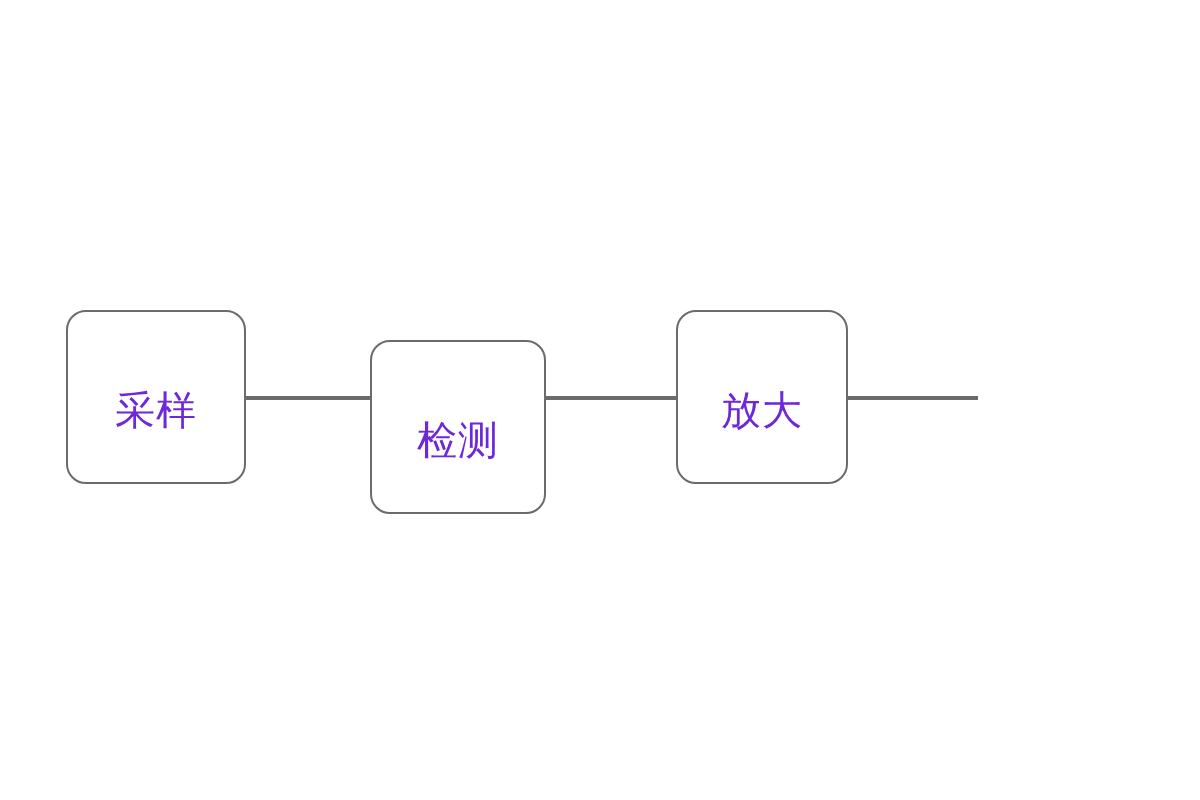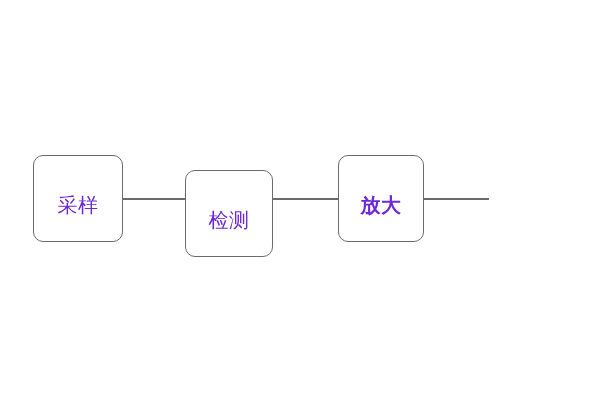--- a/index.html
+++ b/index.html
@@ -38,21 +38,21 @@
     line-height: 1;
     color: #6d28d9;
     letter-spacing: 0.5px;
     white-space: nowrap;
     user-select: none;
     margin-top: 12px;
   }
 
   .node-sampling   { left: 33px;  top: 155px; width: 90px; height: 87px; }
   .node-detection  { left: 185px; top: 170px; width: 88px; height: 87px; }
-  .node-amplify    { left: 338px; top: 155px; width: 86px; height: 87px; font-weight: bold; }
+  .node-amplify    { left: 338px; top: 155px; width: 86px; height: 87px; }
   .node-output     { left: 489px; top: 155px; width: 81px; height: 87px; }
 
   
   .connector {
     position: absolute;
     height: 2px;
     background: #6b6b6b;
     top: 198px;
     z-index: 1;
   }

